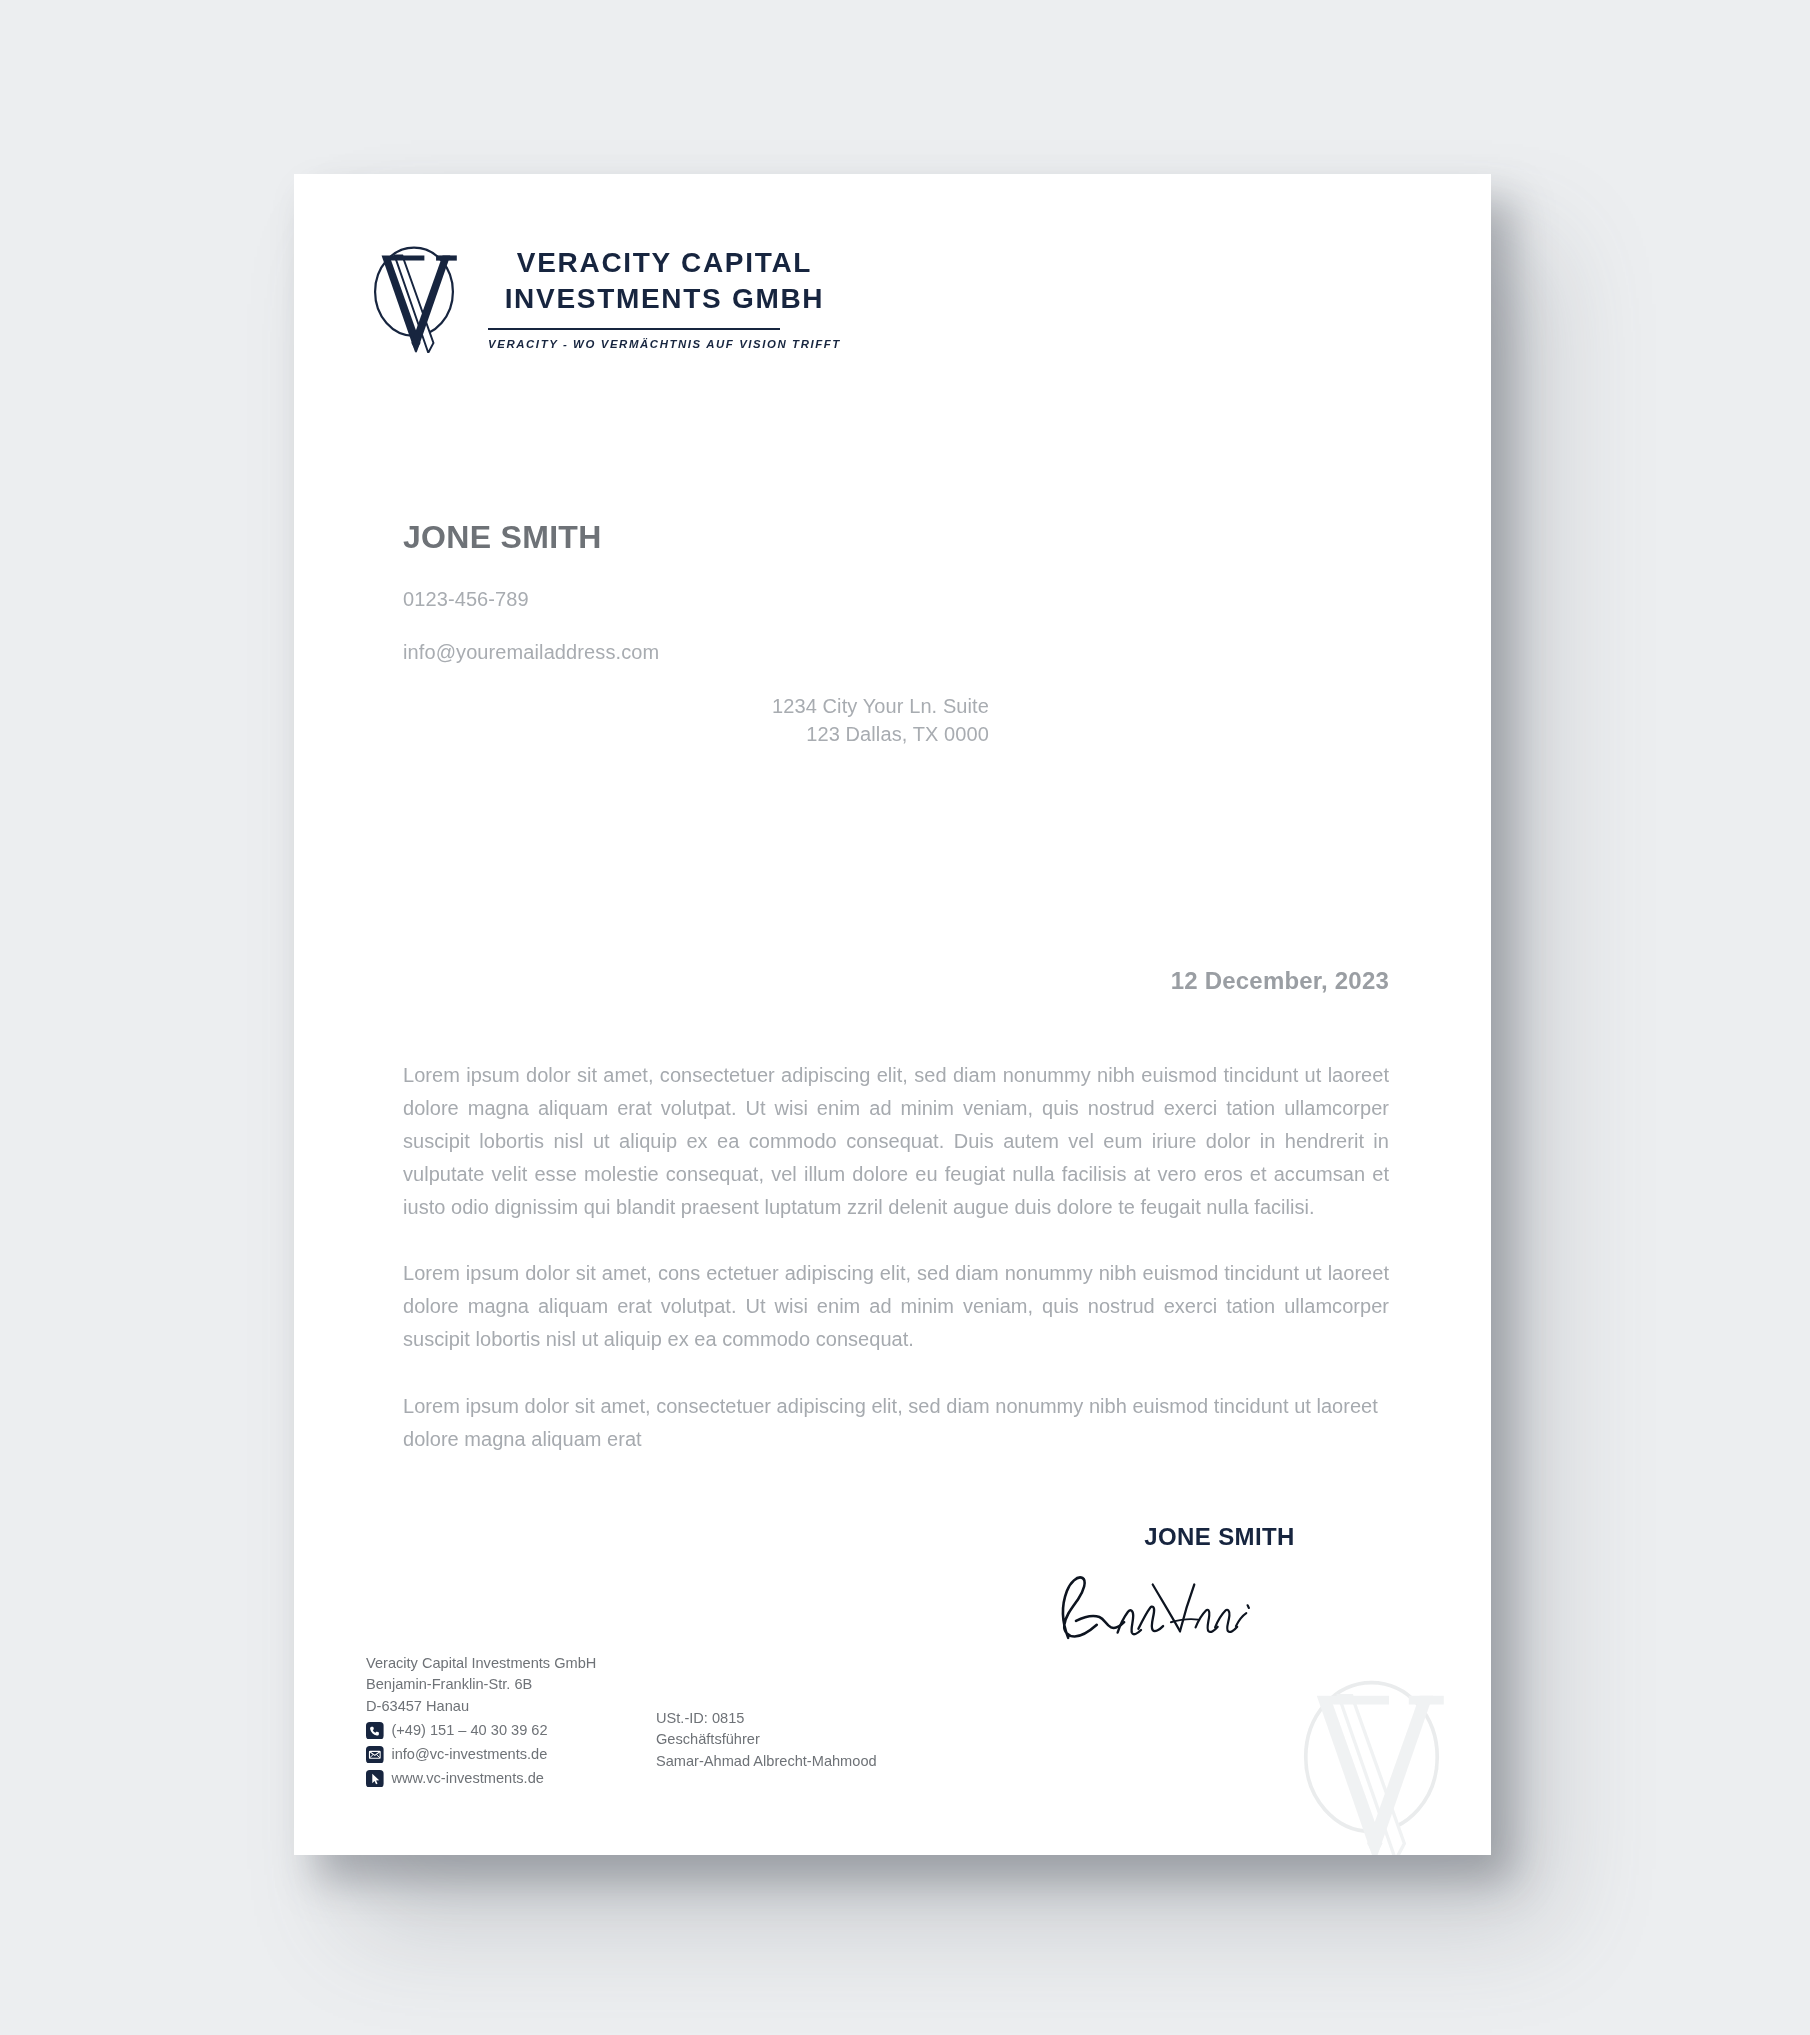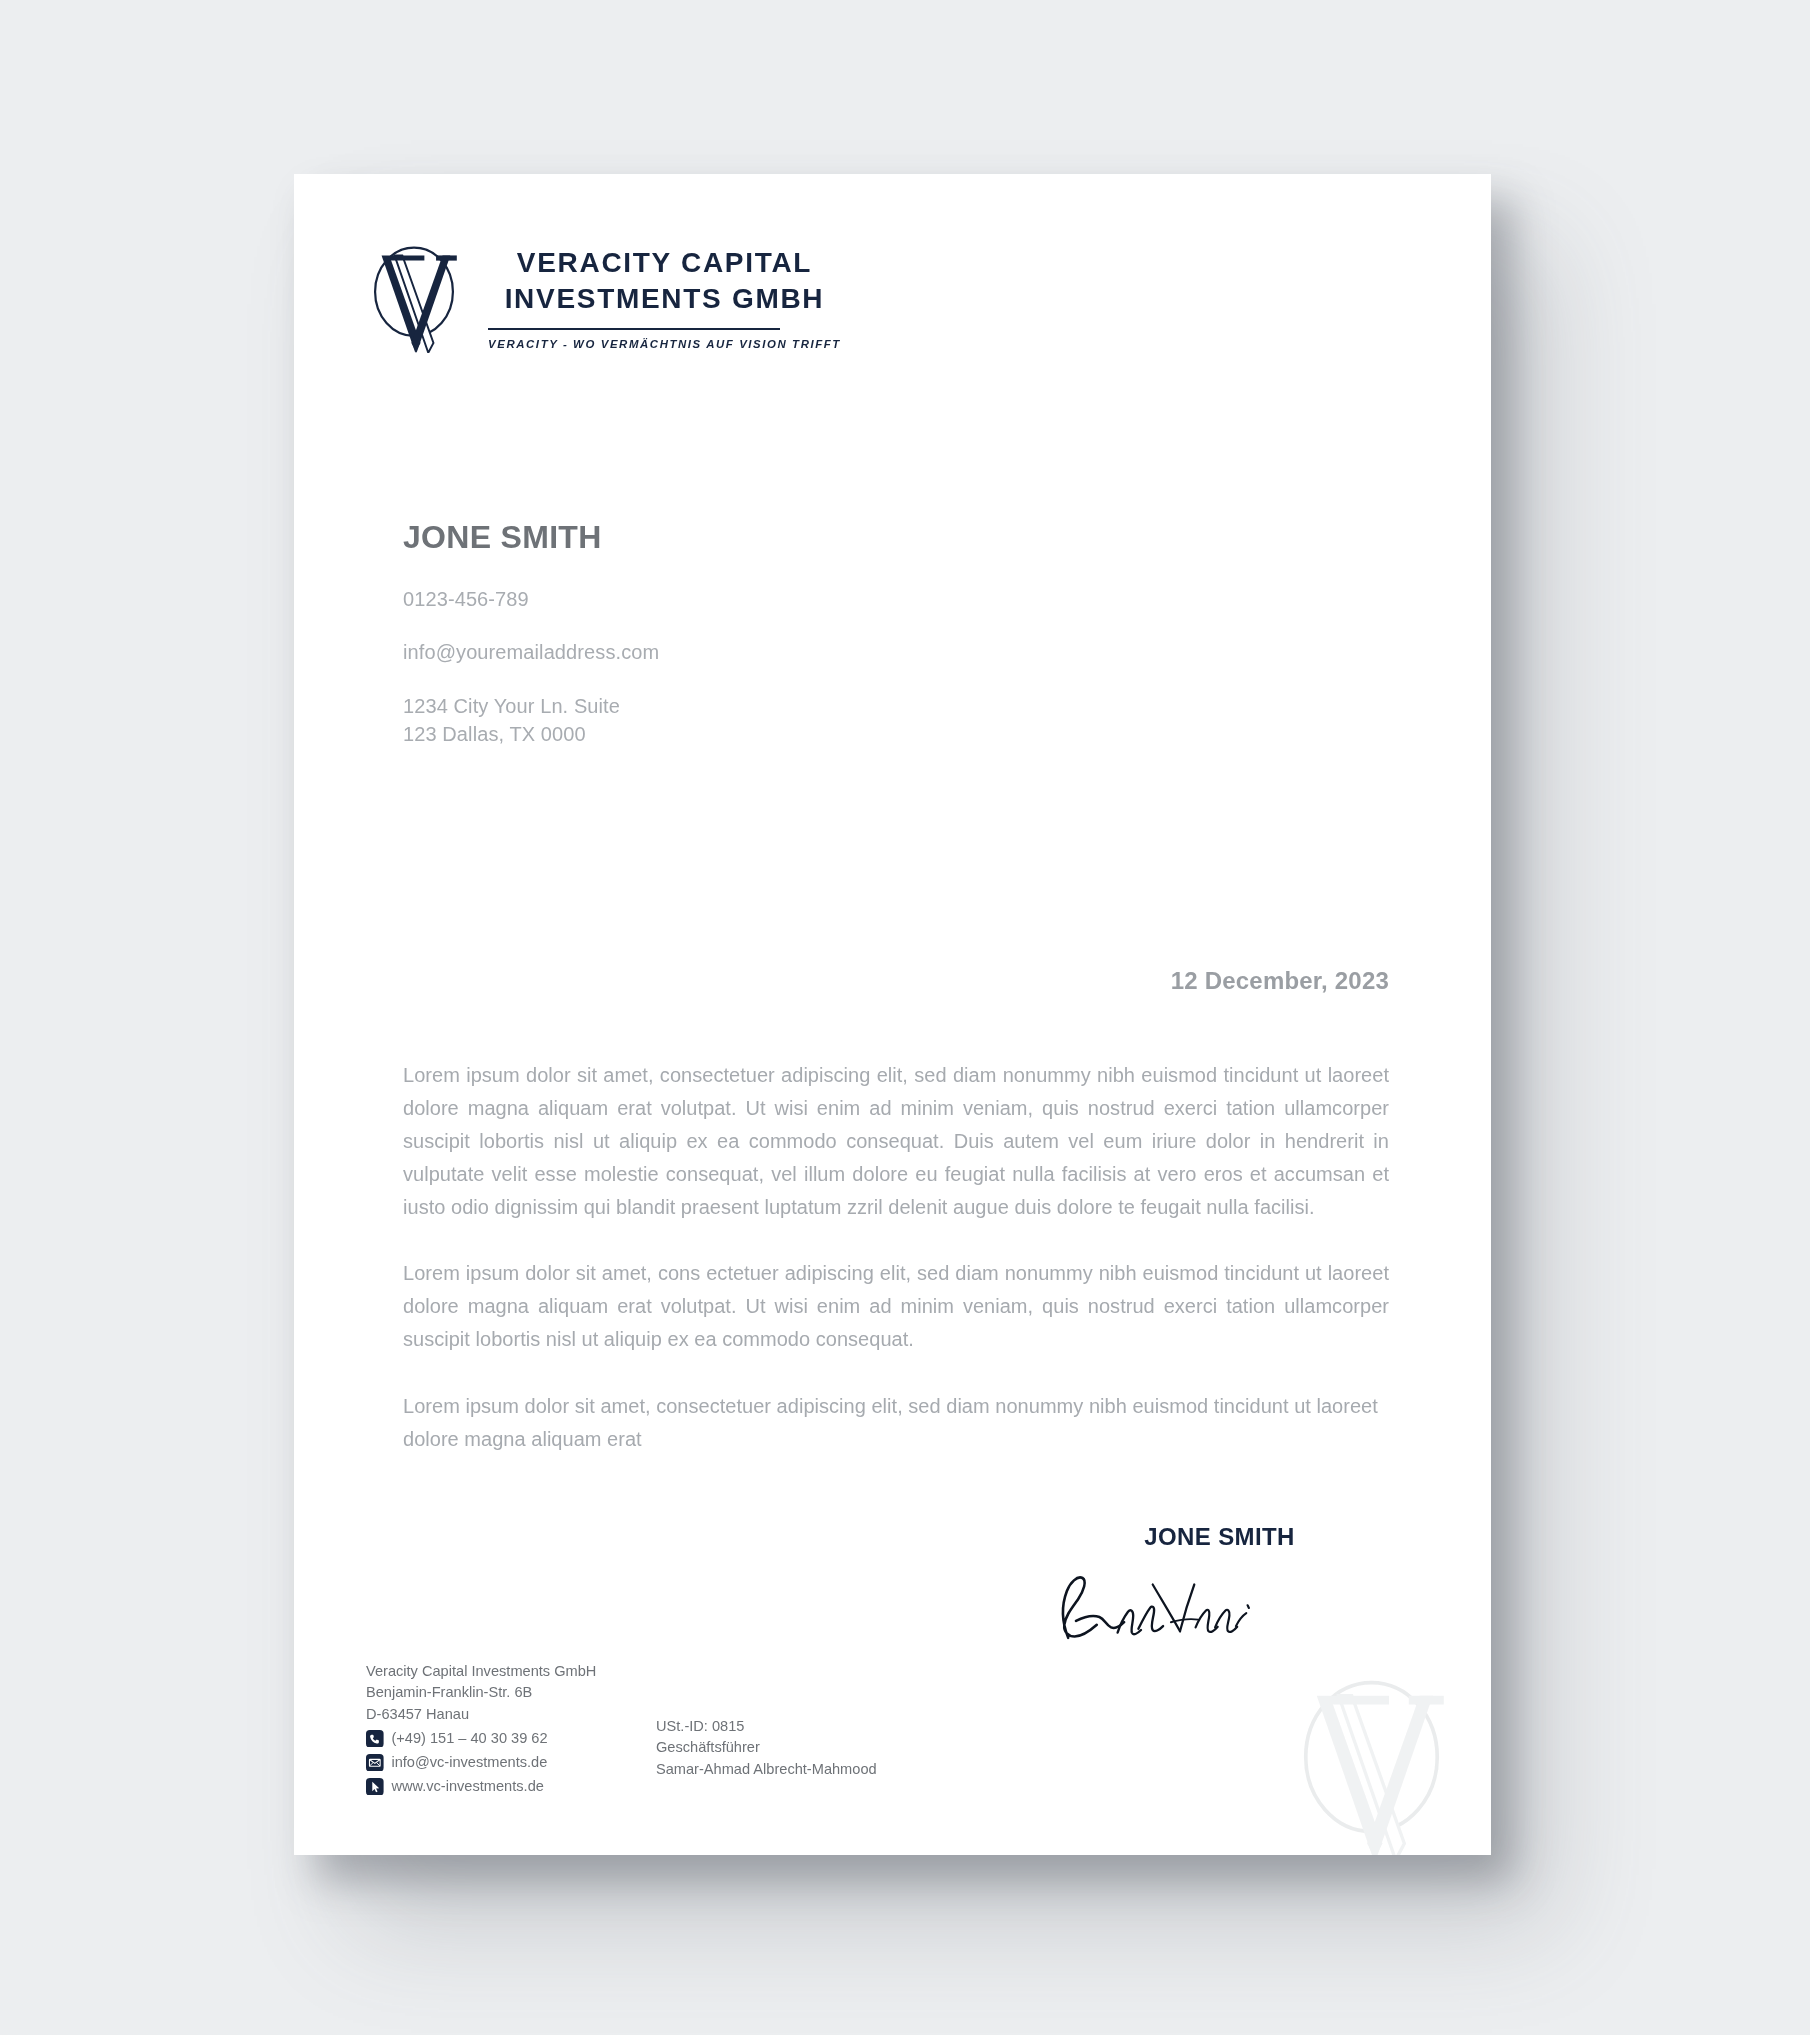--- a/index.html
+++ b/index.html
@@ -85,21 +85,21 @@
     margin: 0 0 29px 0;
   }
   .recipient-line {
     color: #a8acb1;
     font-size: 20px;
     font-weight: 400;
     letter-spacing: 0.1px;
     line-height: 1.42;
     margin: 0 0 25px 0;
   }
-  .recipient-line.addr { margin-bottom: 0; }
+  .recipient-line.addr { margin-bottom: 0; text-align: right; }
 
   
   #date-line {
     position: absolute;
     right: 102px;
     top: 793px;
     color: #9a9ea3;
     font-size: 24px;
     font-weight: 700;
     letter-spacing: 0.2px;
@@ -158,21 +158,21 @@
   #footer {
     position: absolute;
     left: 0;
     top: 1475px;
     width: 100%;
     height: 206px;
   }
   #footer-cols {
     position: absolute;
     left: 72px;
-    top: 12px;
+    top: 4px;
     right: 39px;
     display: flex;
   }
   .fcol { color: #6e7277; font-size: 14.6px; line-height: 1.47; }
   #fcol-address { width: 273px; }
   #fcol-bank    { width: 273px; margin-left: 73px; padding-top: 55px; }
   #fcol-tax     { width: 300px; margin-left: 17px;  padding-top: 55px; }
   .fline { white-space: nowrap; }
   .contact-row {
     display: flex;

